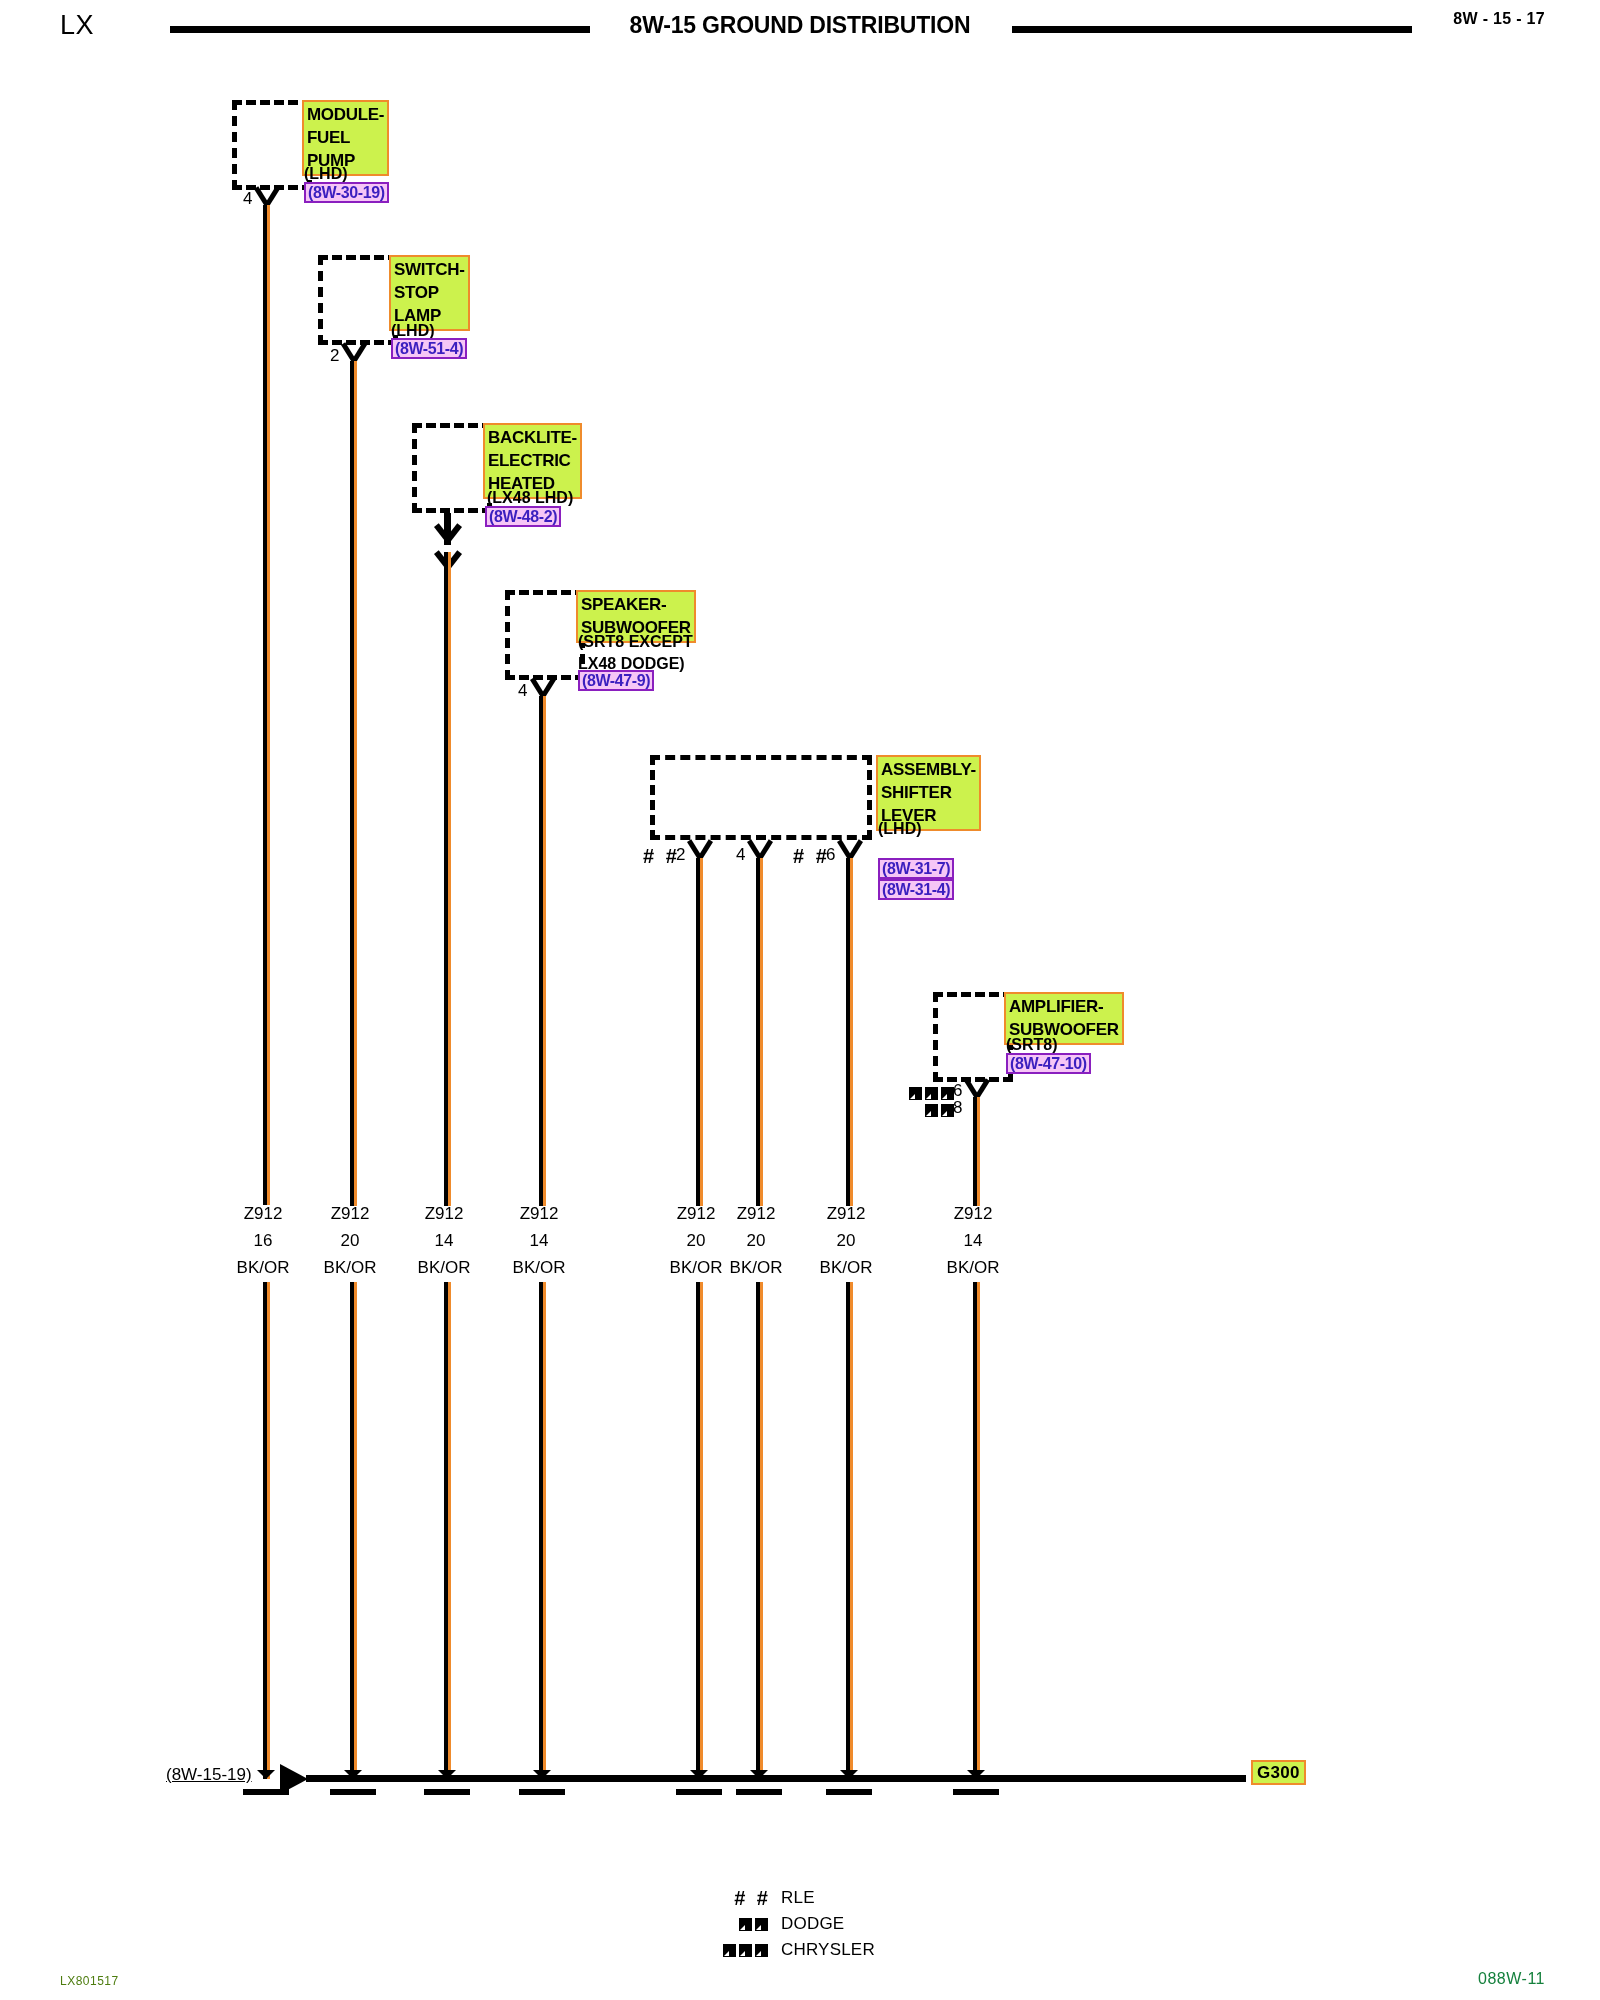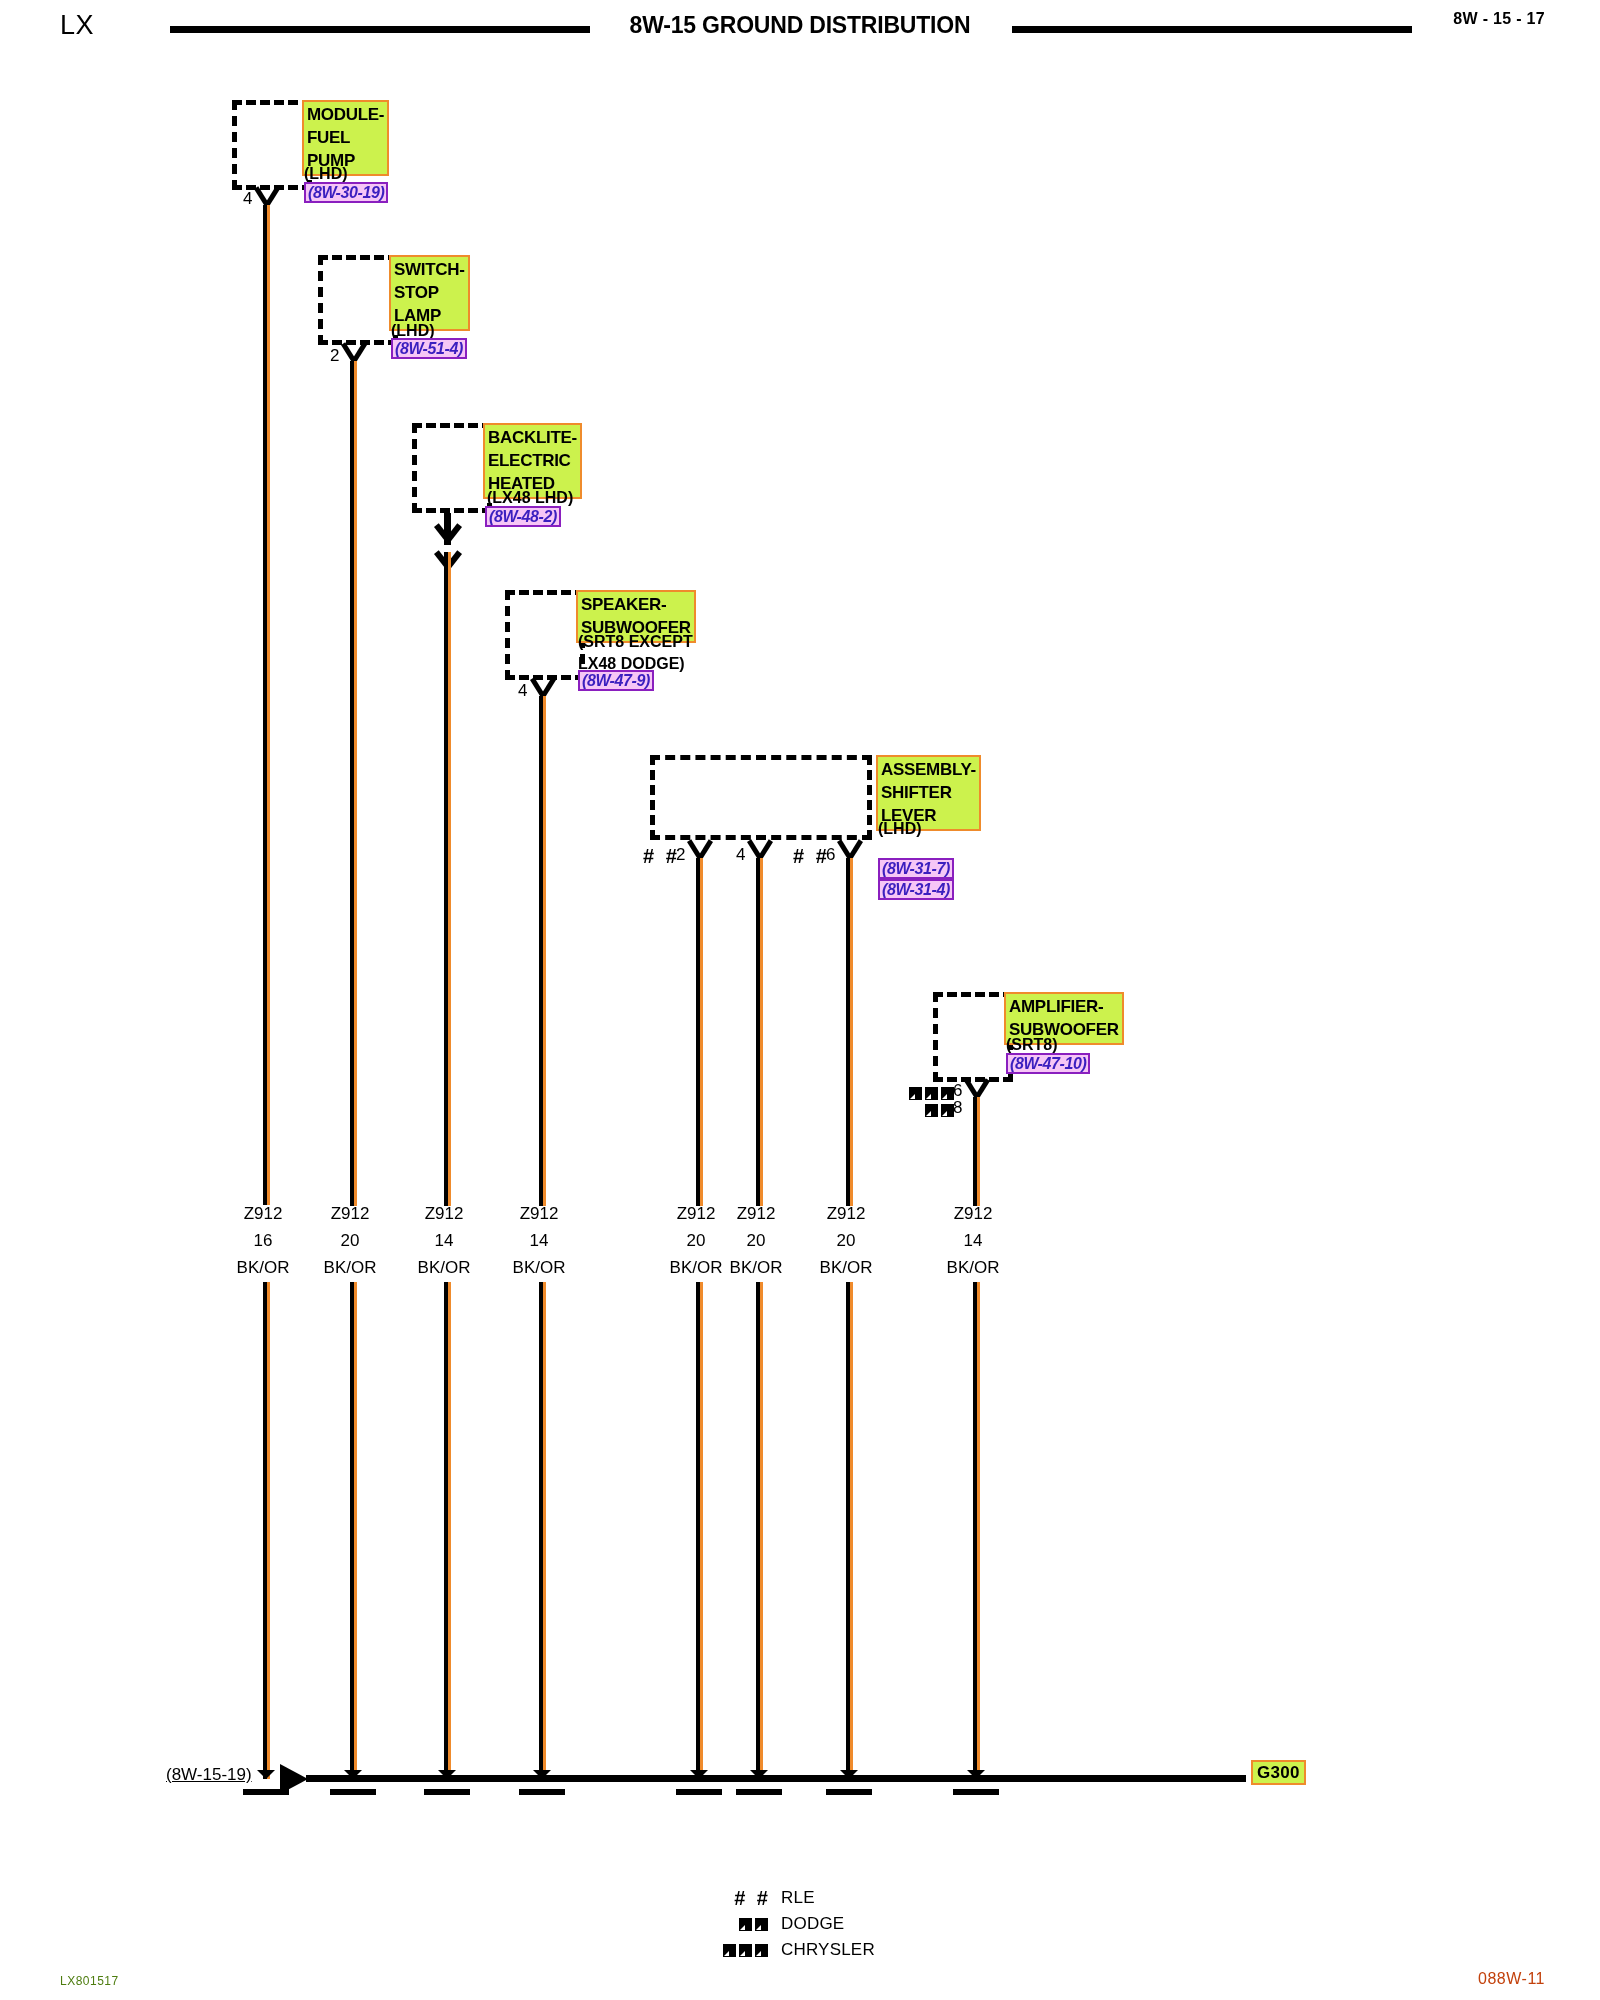--- a/index.html
+++ b/index.html
@@ -20,21 +20,21 @@
   .compbox{border:5px dashed #000;box-sizing:border-box;background:#fff;}
 
   
   .cname{background:#ccf24d;border:2px solid #ef8b2c;padding:1px 3px 2px 3px;
          font-size:17px;font-weight:bold;line-height:23px;letter-spacing:-.3px;
          display:inline-block;white-space:pre;color:#000;}
   .cond{font-size:16px;font-weight:bold;line-height:22px;white-space:pre;color:#000000;}
   .ref{color:#3b1fbf;background:#f6c6f6;border:2px solid #8a1fbf;
        font-size:16px;font-weight:bold;padding:0 2px;display:inline-block;
        line-height:17px;white-space:nowrap;letter-spacing:-.4px;}
-  .refwrap{line-height:21px;font-style:italic;}
+  .refwrap{line-height:21px;}
 
   
   .wire{width:7px;background:#000;
         background-image:linear-gradient(to right,#000 0,#000 60%,#ef8b2c 60%,#ef8b2c 100%);}
   .wire-blk{width:7px;background:#000;}
 
   
   .yconn{width:26px;height:17px;}
   .yconn:before,.yconn:after{content:"";position:absolute;top:0;width:5px;height:21px;background:#000;}
   .yconn:before{left:0;transform:rotate(-32deg);transform-origin:top left;}
@@ -62,21 +62,21 @@
         border-left:5px solid transparent;border-bottom:5px solid #fff;}
 
   
   #legend{left:705px;top:1885px;font-size:17px;color:#000;}
   .legrow{display:flex;align-items:center;height:26px;}
   .legmarks{width:66px;text-align:right;padding-right:10px;}
   .leglabel{letter-spacing:.2px;}
 
   
   #foot-l{left:60px;bottom:12px;font-size:12px;color:#4d7c0f;letter-spacing:.5px;}
-  #foot-r{right:55px;bottom:12px;font-size:16px;color:#c2410c;letter-spacing:.5px;}
+  #foot-r{right:55px;bottom:12px;font-size:16px;color:#15803d;letter-spacing:.5px;}
 
   
   .chev{position:relative;width:28px;height:14px;}
   .chev:before,.chev:after{content:"";position:absolute;top:0;width:6px;height:19px;background:#000;}
   .chev:before{left:0;transform:rotate(-38deg);transform-origin:top left;}
   .chev:after{right:0;transform:rotate(38deg);transform-origin:top right;}
 </style>
 </head>
 <body>
 

